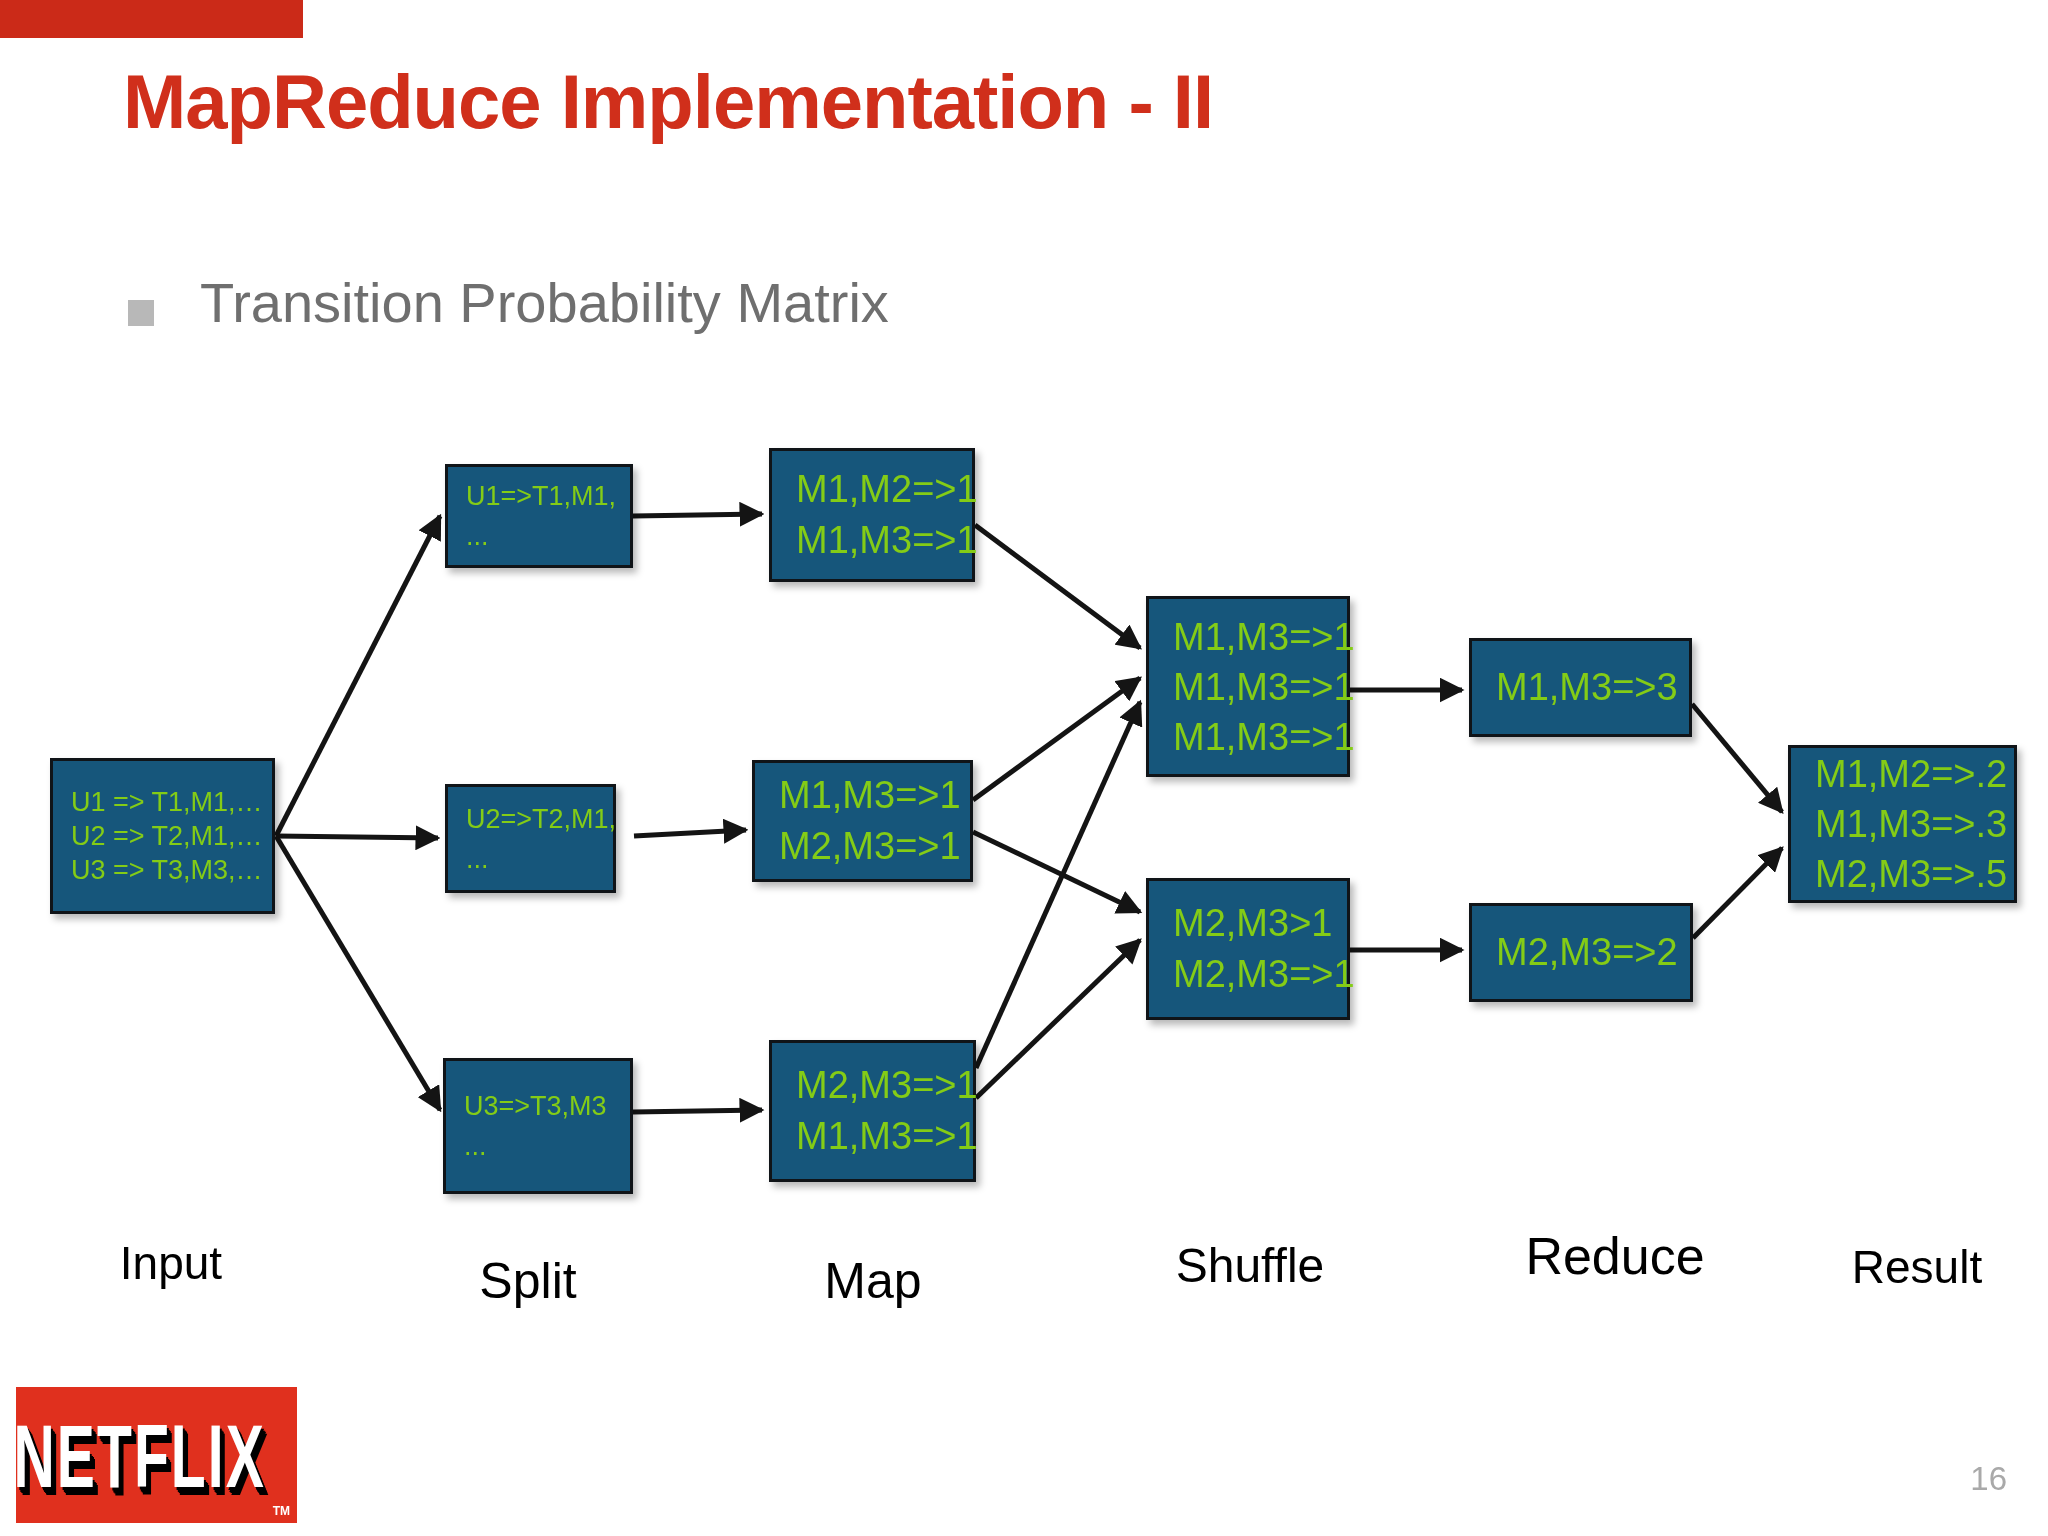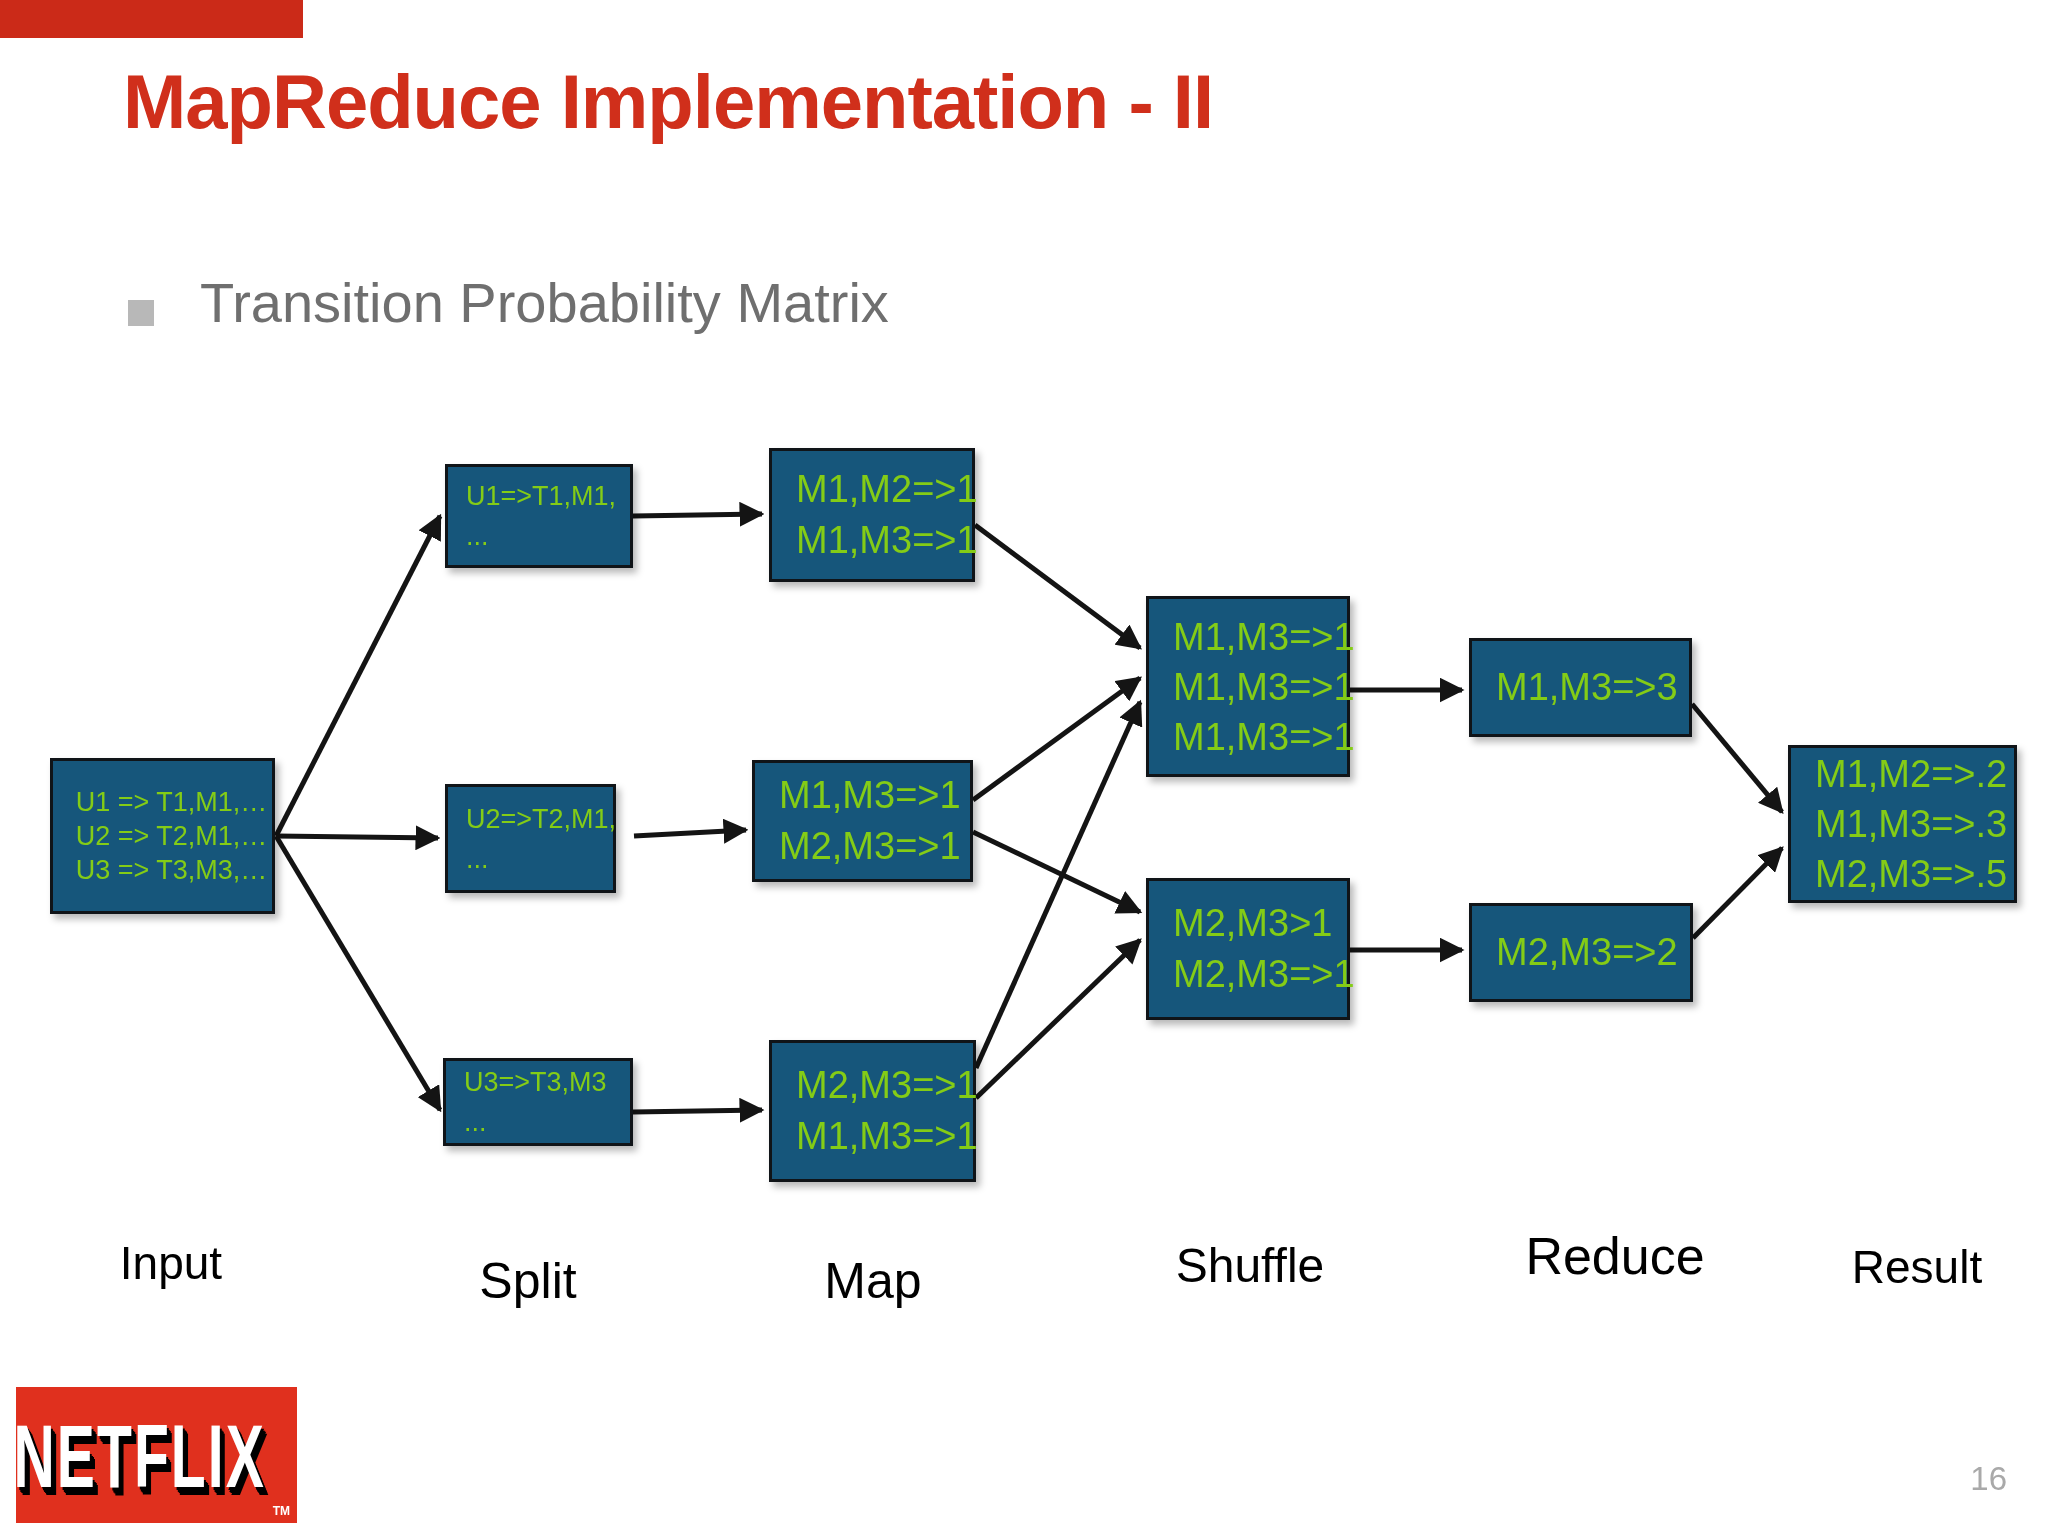--- a/index.html
+++ b/index.html
@@ -24,24 +24,24 @@
   
   .node{
     position:absolute;z-index:2;background:#16567b;border:3px solid #101418;
     box-shadow:4px 5px 7px rgba(0,0,0,0.28);
     display:flex;flex-direction:column;justify-content:center;
     color:#84cc16;box-sizing:border-box;
   }
   .node .ln{white-space:nowrap;}
   .small-node{font-size:27px;line-height:36px;padding-left:18px;}
   .big-node{font-size:38px;line-height:51px;padding-left:24px;}
-  #n-input  {left:50px;  top:758px;  width:225px;height:156px;line-height:34px;text-align:center;}
+  #n-input  {left:50px;  top:758px;  width:225px;height:156px;line-height:34px;}
   #n-split1 {left:445px; top:464px;  width:188px;height:104px;line-height:40px;}
   #n-split2 {left:445px; top:784px;  width:171px;height:109px;line-height:40px;}
-  #n-split3 {left:443px; top:1058px; width:190px;height:88px;line-height:40px;}
+  #n-split3 {left:443px; top:1058px; width:190px;height:136px;line-height:40px;}
   #n-map1   {left:769px; top:448px;  width:206px;height:134px;}
   #n-map2   {left:752px; top:760px;  width:221px;height:122px;}
   #n-map3   {left:769px; top:1040px; width:207px;height:142px;}
   #n-shuffle1{left:1146px;top:596px; width:204px;height:181px;line-height:50px;}
   #n-shuffle2{left:1146px;top:878px; width:204px;height:142px;}
   #n-reduce1{left:1469px;top:638px;  width:223px;height:99px;}
   #n-reduce2{left:1469px;top:903px;  width:224px;height:99px;}
   #n-result {left:1788px;top:745px;  width:229px;height:158px;line-height:50px;}
   
   .stage{

